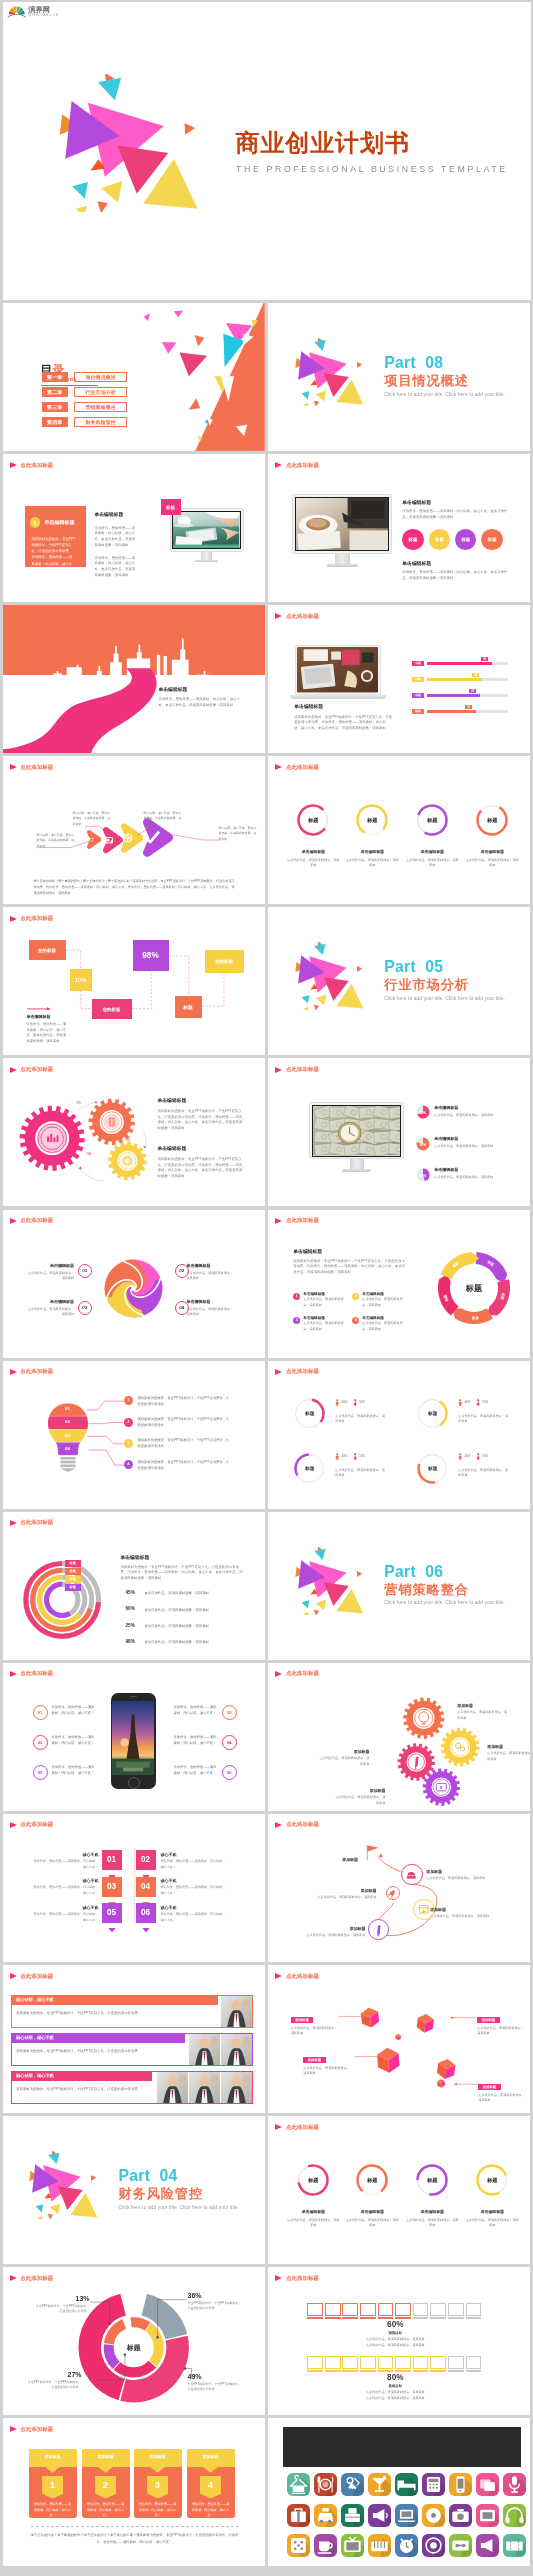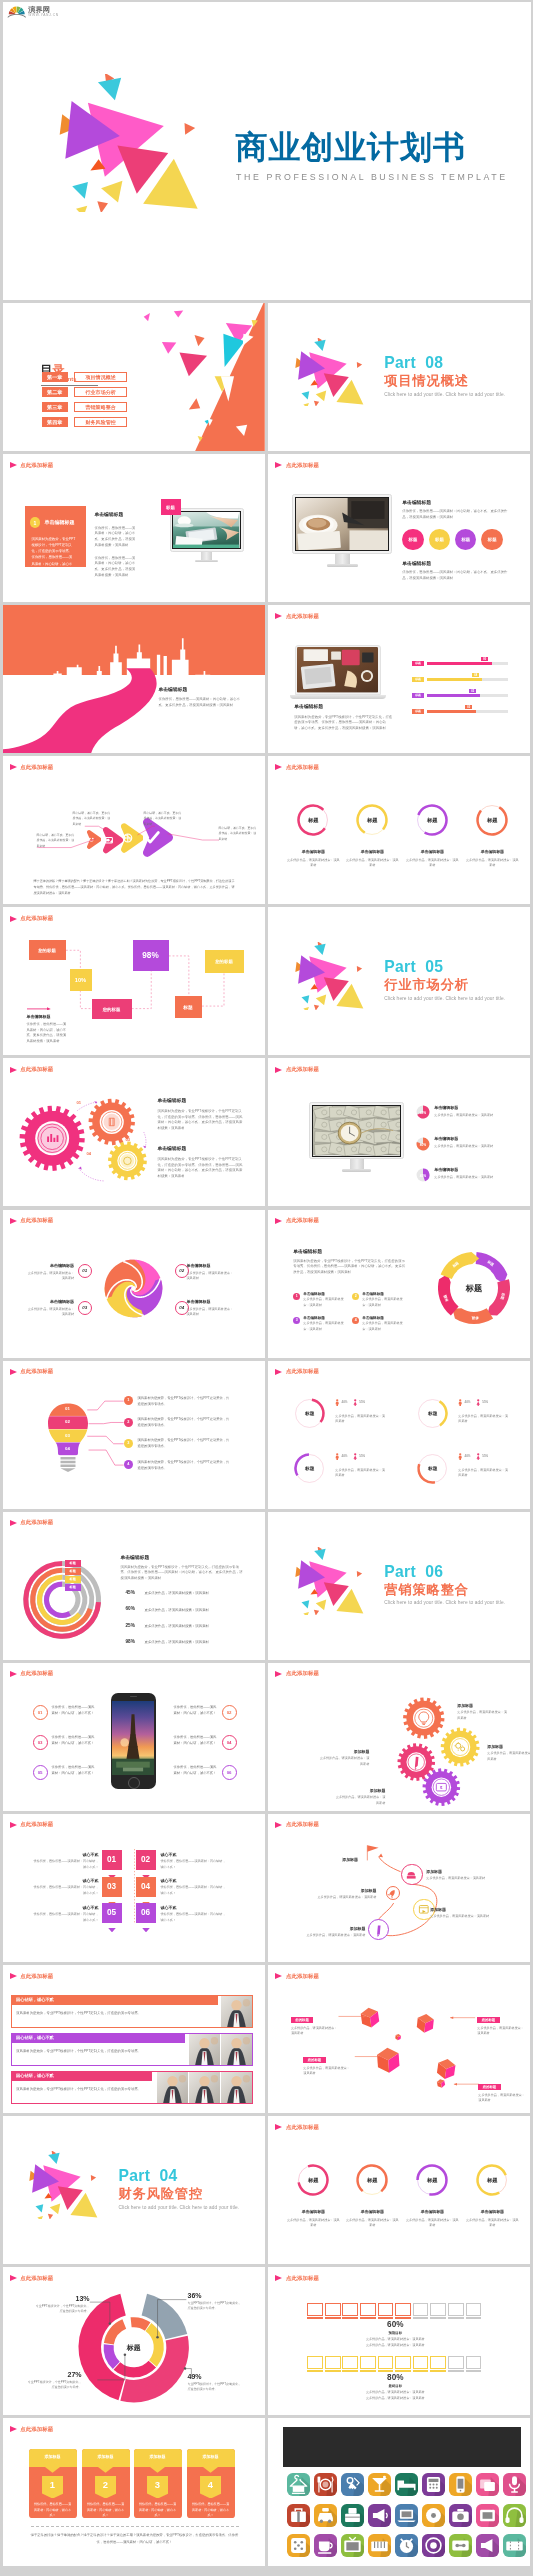--- a/index.html
+++ b/index.html
@@ -19,21 +19,21 @@
   
   .wm{position:absolute;left:4.4px;top:3.1px;display:flex;align-items:flex-end;gap:1.9px;opacity:.95;z-index:5;}
   .wm .wt{display:flex;flex-direction:column;line-height:1;}
   .wm .wt b{font-size:7.2px;color:#5d5d5d;letter-spacing:0px;font-weight:bold;line-height:1;}
   .wm .wt i{font-size:3.3px;color:#9a9a9a;font-style:normal;letter-spacing:0.6px;margin-top:1.3px;}
   
   .tris{position:absolute;}
   
   .cover-title{position:absolute;}
   .c-top{font-size:28px;font-weight:bold;color:#35C6DB;letter-spacing:0.9px;line-height:1;}
-  .c-main{font-size:32px;font-weight:bold;color:#0369a1;letter-spacing:0.9px;line-height:1;font-family:Liberation Serif, serif;}
+  .c-main{font-size:24px;font-weight:bold;color:#c2410c;letter-spacing:0.9px;line-height:1;font-family:Liberation Serif, serif;}
   .c-sub{font-size:8.8px;color:#8e8e8e;letter-spacing:2.6px;font-weight:normal;line-height:1;}
   
   .toc-cn{font-size:12px;font-weight:bold;line-height:1;letter-spacing:0px;}
   .toc-en{font-size:5.7px;color:#F4714F;letter-spacing:0.1px;font-weight:bold;line-height:1;}
   .toc-chip{width:26.4px;height:10px;background:#F4714F;color:#fff;font-size:5px;font-weight:bold;
     display:flex;align-items:center;justify-content:center;letter-spacing:0.1px;}
   .toc-name{width:53px;height:10px;border:0.6px solid #F4714F;color:#F4714F;font-size:5px;font-weight:bold;
     display:flex;align-items:center;justify-content:center;box-sizing:border-box;letter-spacing:0.1px;}
   
   .part-en{white-space:pre;font-size:15.7px;font-weight:bold;color:#35C6DB;letter-spacing:0.3px;line-height:1;}

